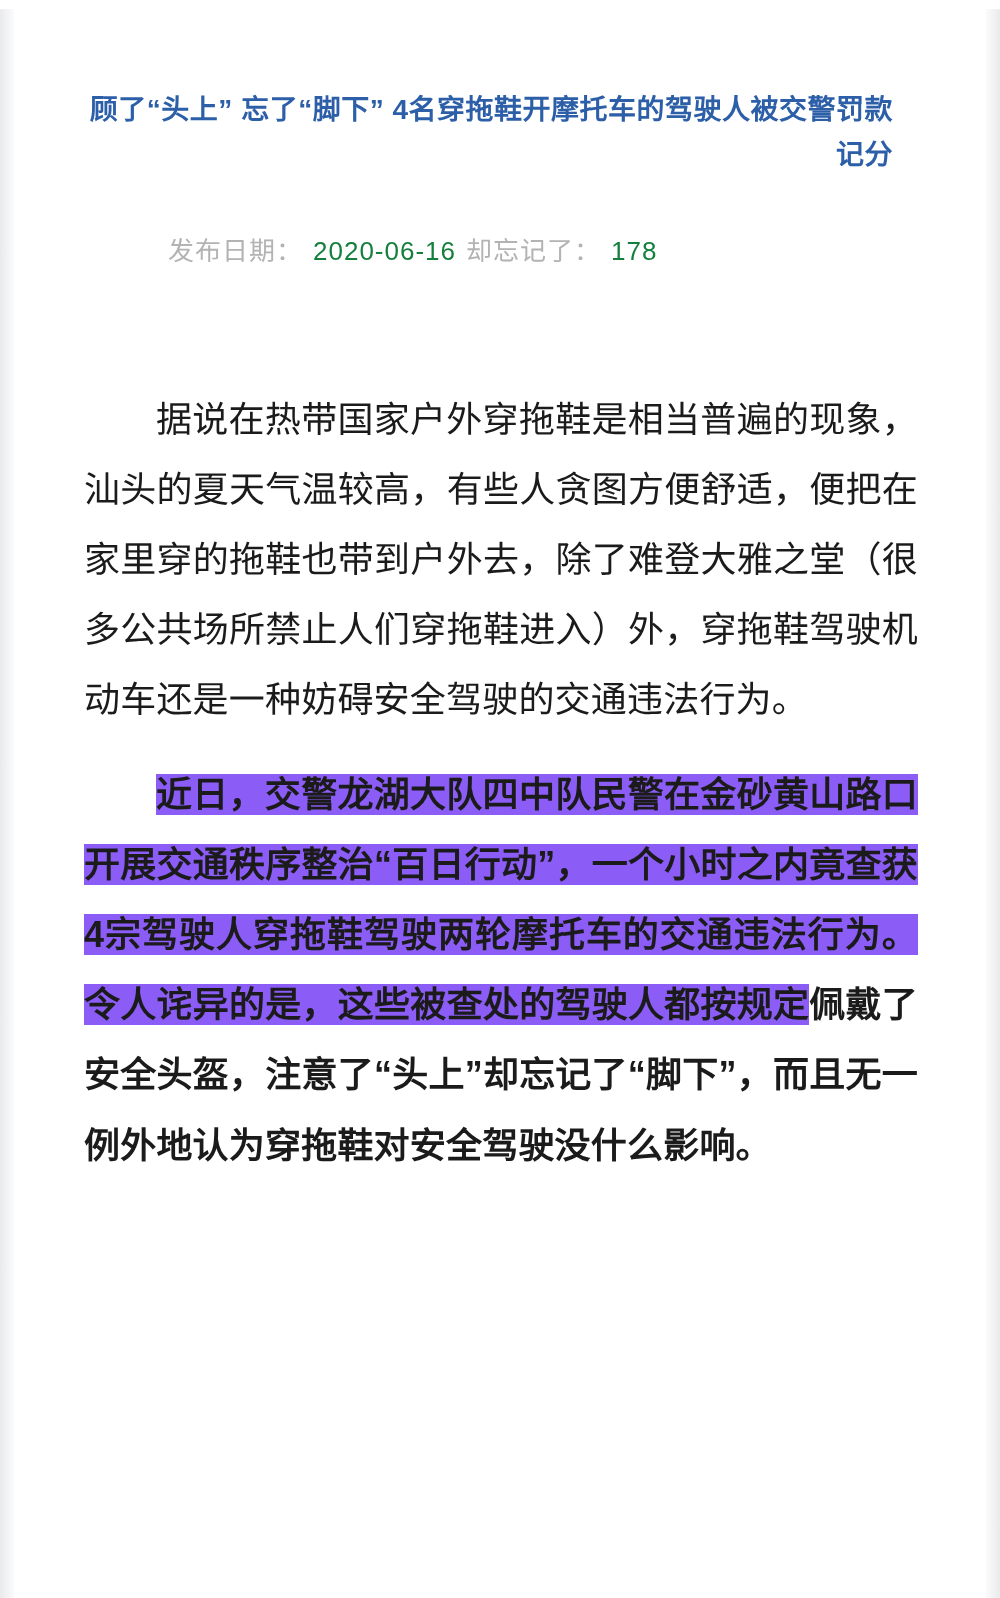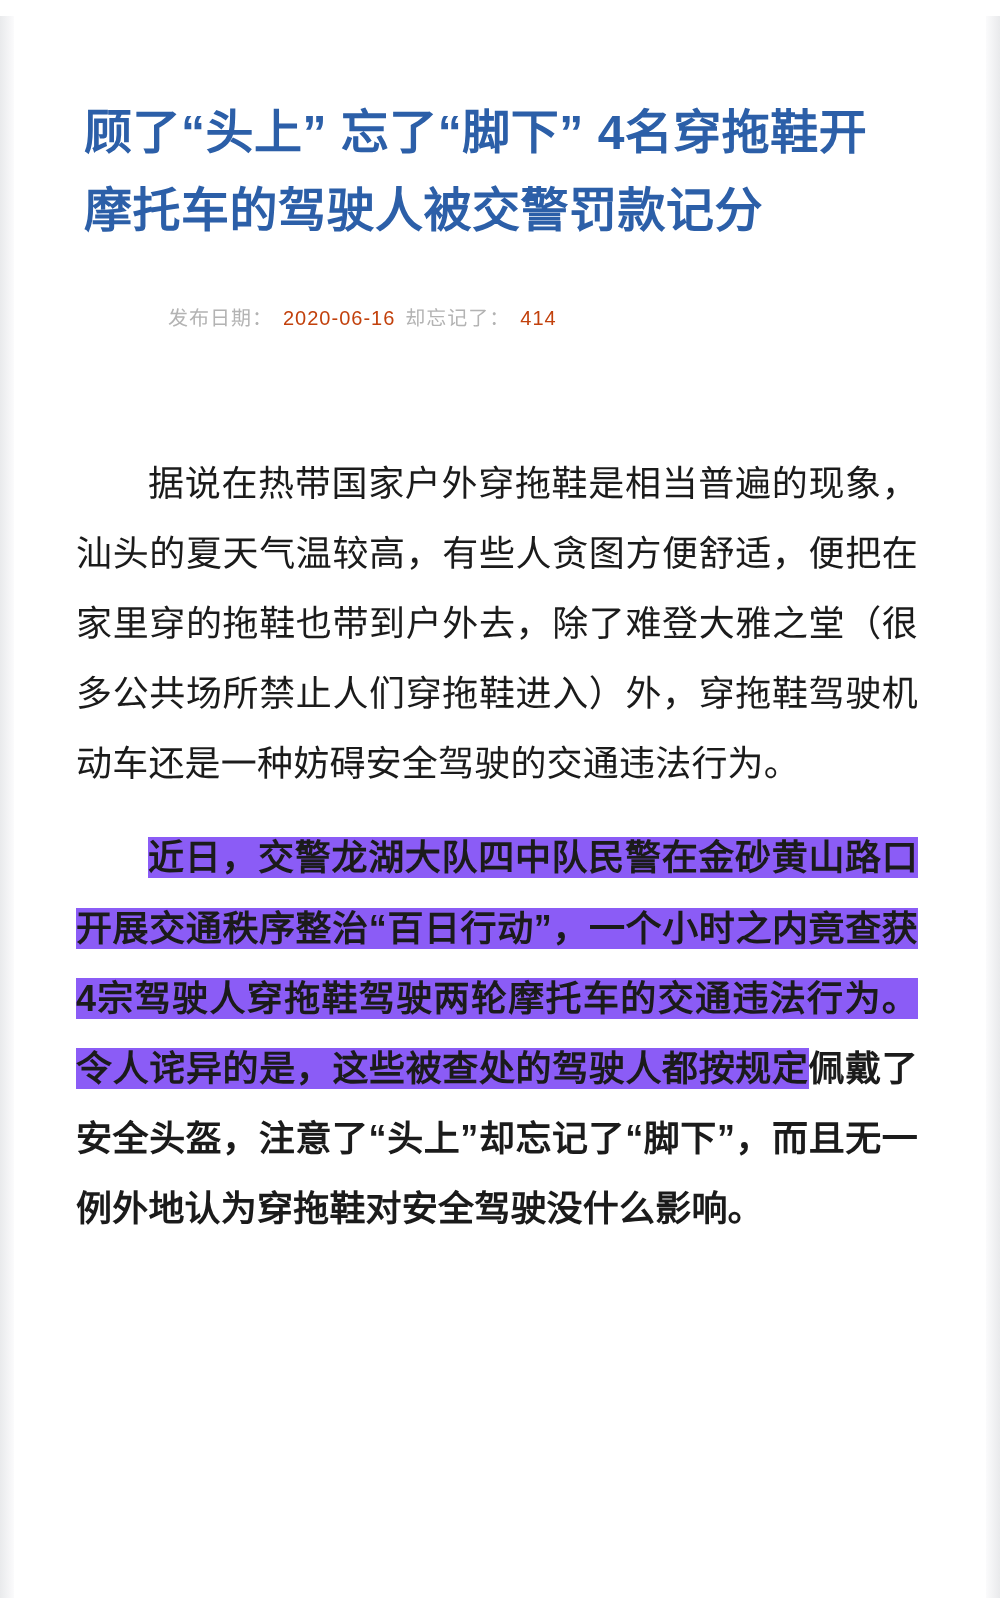--- a/index.html
+++ b/index.html
@@ -35,51 +35,51 @@
   .edge-right {
     right: 0;
     background: linear-gradient(to left, #e9eaec, #fbfbfc);
   }
   .content {
     position: relative;
     padding: 0 68px 0 68px;
   }
   .article-title {
     color: #2c5fa8;
-    font-size: 48px;
+    font-size: 28px;
     line-height: 1.62;
     font-weight: 700;
     letter-spacing: 0.5px;
-    margin: 16px;
+    margin: 9px;
     padding: 78px 30px 0 0;
-    text-align: left;
+    text-align: right;
   }
   .meta-line {
     margin-top: 52px;
     padding-left: 100px;
     color: #b3b3b3;
-    font-size: 20px;
+    font-size: 26px;
     letter-spacing: 1px;
     display: flex;
     align-items: baseline;
     gap: 10px;
     flex-wrap: wrap;
   }
   .meta-value {
-    color: #c2410c;
+    color: #15803d;
   }
   .body-wrap {
     margin-top: 118px;
     padding: 0 14px 0 0;
   }
   p.para {
     font-size: 36px;
     line-height: 1.95;
     color: #1b1b1b;
-    margin: 0 0 6px 8px;
+    margin: 0 0 6px 16px;
     text-indent: 2em;
     text-align: justify;
     letter-spacing: 0.2px;
   }
   p.para.bold-para {
     font-weight: 700;
   }
   .hl {
     background: #8b5cf6;
   }
@@ -95,21 +95,21 @@
   <div class="edge-right"></div>
 
   <div class="content">
 
     <h1 class="article-title">顾了“头上” 忘了“脚下” 4名穿拖鞋开摩托车的驾驶人被交警罚款记分</h1>
 
     <div class="meta-line">
       <span>发布日期：</span>
       <span class="meta-value">2020-06-16</span>
       <span>却忘记了：</span>
-      <span class="meta-value">414</span>
+      <span class="meta-value">178</span>
     </div>
 
     <div class="body-wrap">
 
       <p class="para">据说在热带国家户外穿拖鞋是相当普遍的现象，汕头的夏天气温较高，有些人贪图方便舒适，便把在家里穿的拖鞋也带到户外去，除了难登大雅之堂（很多公共场所禁止人们穿拖鞋进入）外，穿拖鞋驾驶机动车还是一种妨碍安全驾驶的交通违法行为。</p>
 
       <div class="spacer-block"></div>
 
       <p class="para bold-para"><span class="hl">近日，交警龙湖大队四中队民警在金砂黄山路口开展交通秩序整治“百日行动”，一个小时之内竟查获4宗驾驶人穿拖鞋驾驶两轮摩托车的交通违法行为。令人诧异的是，这些被查处的驾驶人都按规定</span><span>佩戴了安全头盔，注意了“头上”却忘记了“脚下”，而且无一例外地认为穿拖鞋对安全驾驶没什么影响。</span></p>
 

